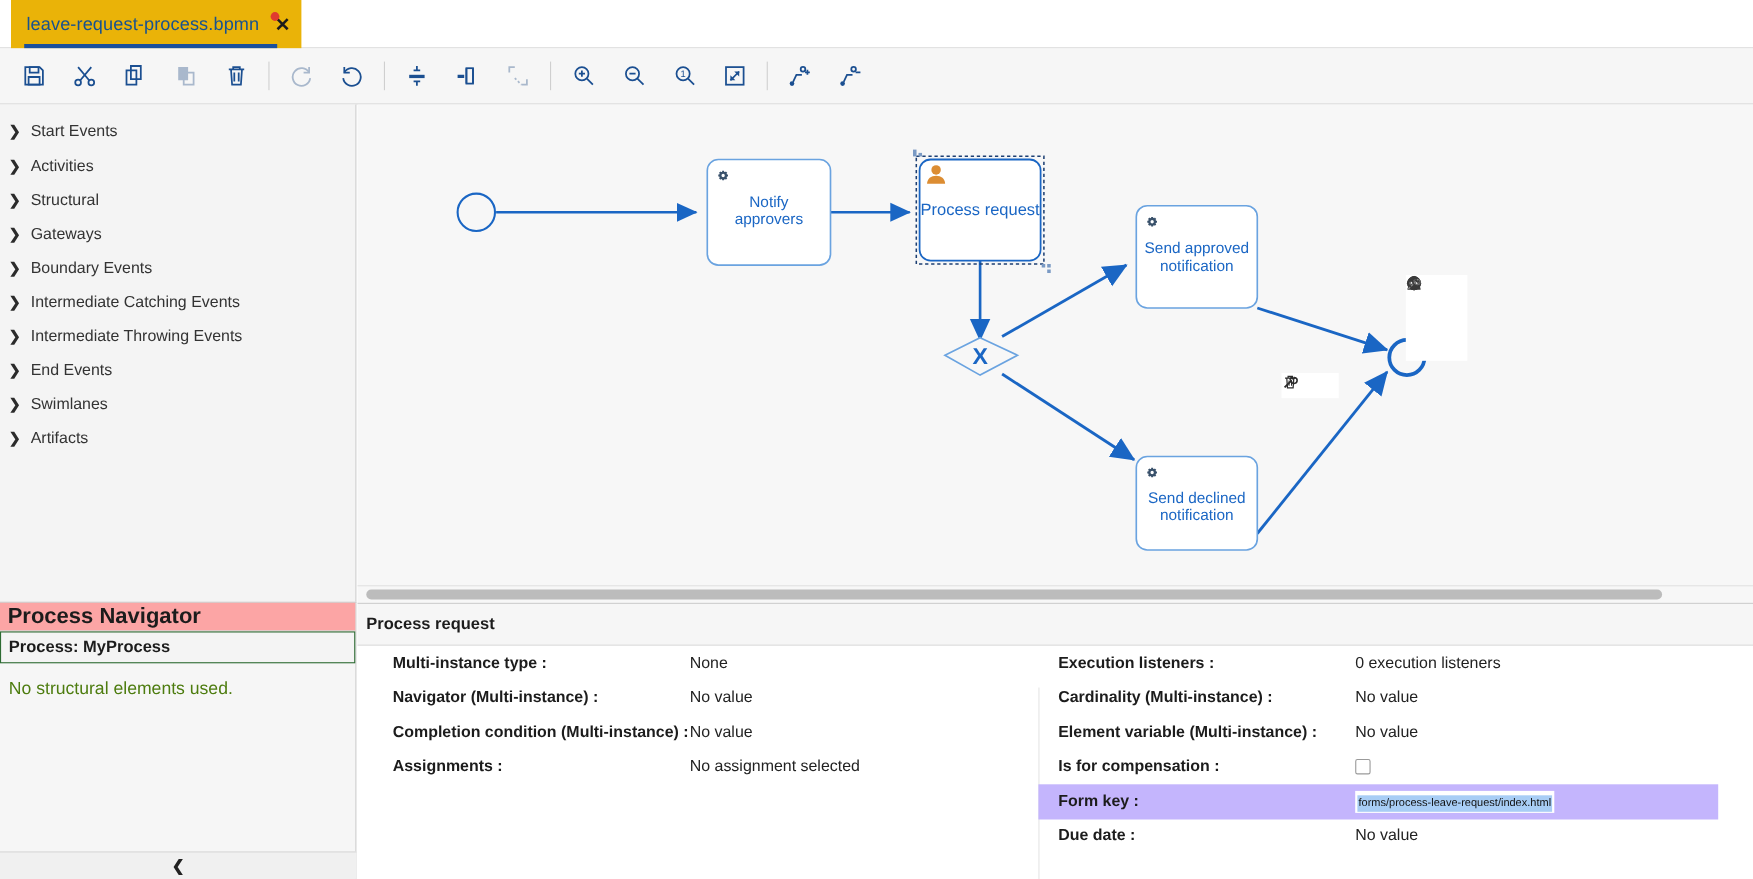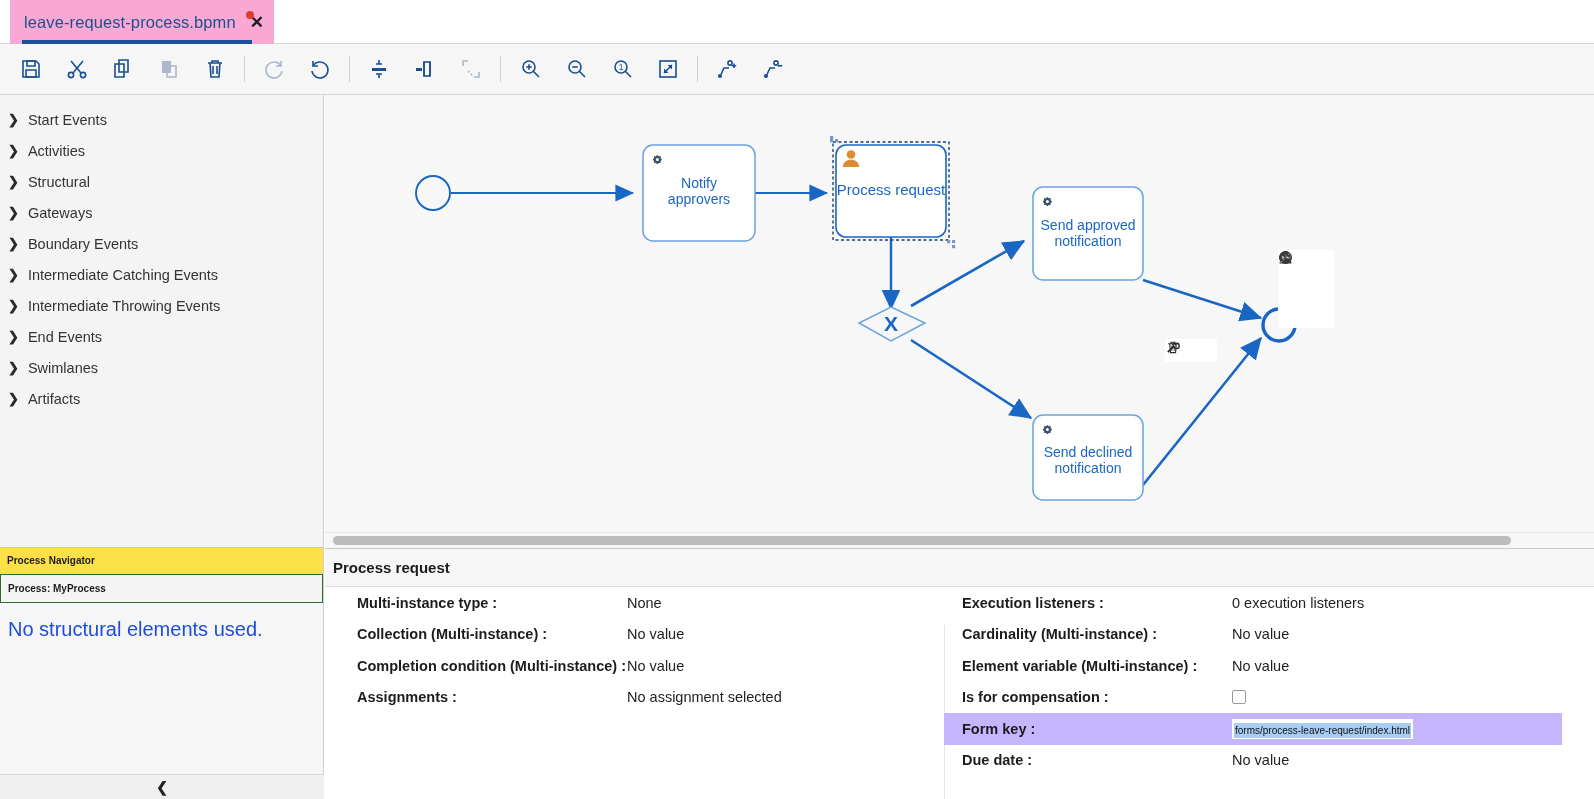--- a/index.html
+++ b/index.html
@@ -16,21 +16,21 @@
   
   .tabbar {
     position: absolute; left: 0; top: 0; width: 1594px; height: 44px;
     background: #ffffff;
     border-bottom: 1px solid #d6d6d6;
   }
   .tab {
     position: absolute; left: 10px; top: 0; height: 44px;
     display: flex; align-items: center; gap: 14px;
     padding: 0 10px 0 14px;
-    background: #f9a8d4;
+    background: #eab308;
   }
   .tab-underline {
     position: absolute; left: 22px; top: 40px; width: 230px; height: 4px;
     background: #1a4f9c;
   }
   .tab-title {
     font-size: 16.5px; color: #18528f; letter-spacing: .1px;
     white-space: nowrap;
   }
   .tab-close {
@@ -73,30 +73,30 @@
   }
   .pal-chev { color: #2b2b2b; font-size: 13px; font-weight: 900; line-height: 1; }
 
   
   .navigator {
     position: absolute; left: 0; top: 547px; width: 324px; height: 252px;
     background: #f6f6f6; border-top: 1px solid #c8c8c8; border-right: 1px solid #d0d0d0;
   }
   .nav-header {
     height: 26px; display: flex; align-items: center; padding-left: 7px;
-    font-size: 10px; font-weight: bold; color: #1c1c1c;
-    background: #fde047; border-bottom: 1px solid #d8d8d8;
+    font-size: 20px; font-weight: bold; color: #1c1c1c;
+    background: #fca5a5; border-bottom: 1px solid #d8d8d8;
   }
   .nav-selected {
     margin: 0; height: 29px; display: flex; align-items: center; padding-left: 7px;
-    font-size: 10px; font-weight: bold; color: #1c1c1c;
+    font-size: 15px; font-weight: bold; color: #1c1c1c;
     background: #f4f4f4; border: 1px solid #2d6b32; cursor: pointer;
   }
   .nav-empty {
-    padding: 15px 0 0 8px; font-size: 20px; color: #1d4ed8;
+    padding: 15px 0 0 8px; font-size: 16px; color: #4d7c0f;
   }
   .nav-collapse {
     position: absolute; left: 0; bottom: 0; width: 324px; height: 25px;
     display: flex; align-items: center; justify-content: center;
     border-top: 1px solid #d8d8d8; background: #f0f0f0; cursor: pointer;
     font-size: 14px; font-weight: 900; color: #222;
   }
 
   
   .canvas {
@@ -540,21 +540,21 @@
   <div class="props">
     <div class="props-title">Process request</div>
     <div class="props-grid">
 
       <div class="col col-left">
         <div class="prow">
           <span class="plabel">Multi-instance type :</span>
           <span class="pvalue">None</span>
         </div>
         <div class="prow">
-          <span class="plabel">Collection (Multi-instance) :</span>
+          <span class="plabel">Navigator (Multi-instance) :</span>
           <span class="pvalue">No value</span>
         </div>
         <div class="prow">
           <span class="plabel">Completion condition (Multi-instance) :</span>
           <span class="pvalue">No value</span>
         </div>
         <div class="prow">
           <span class="plabel">Assignments :</span>
           <span class="pvalue">No assignment selected</span>
         </div>

